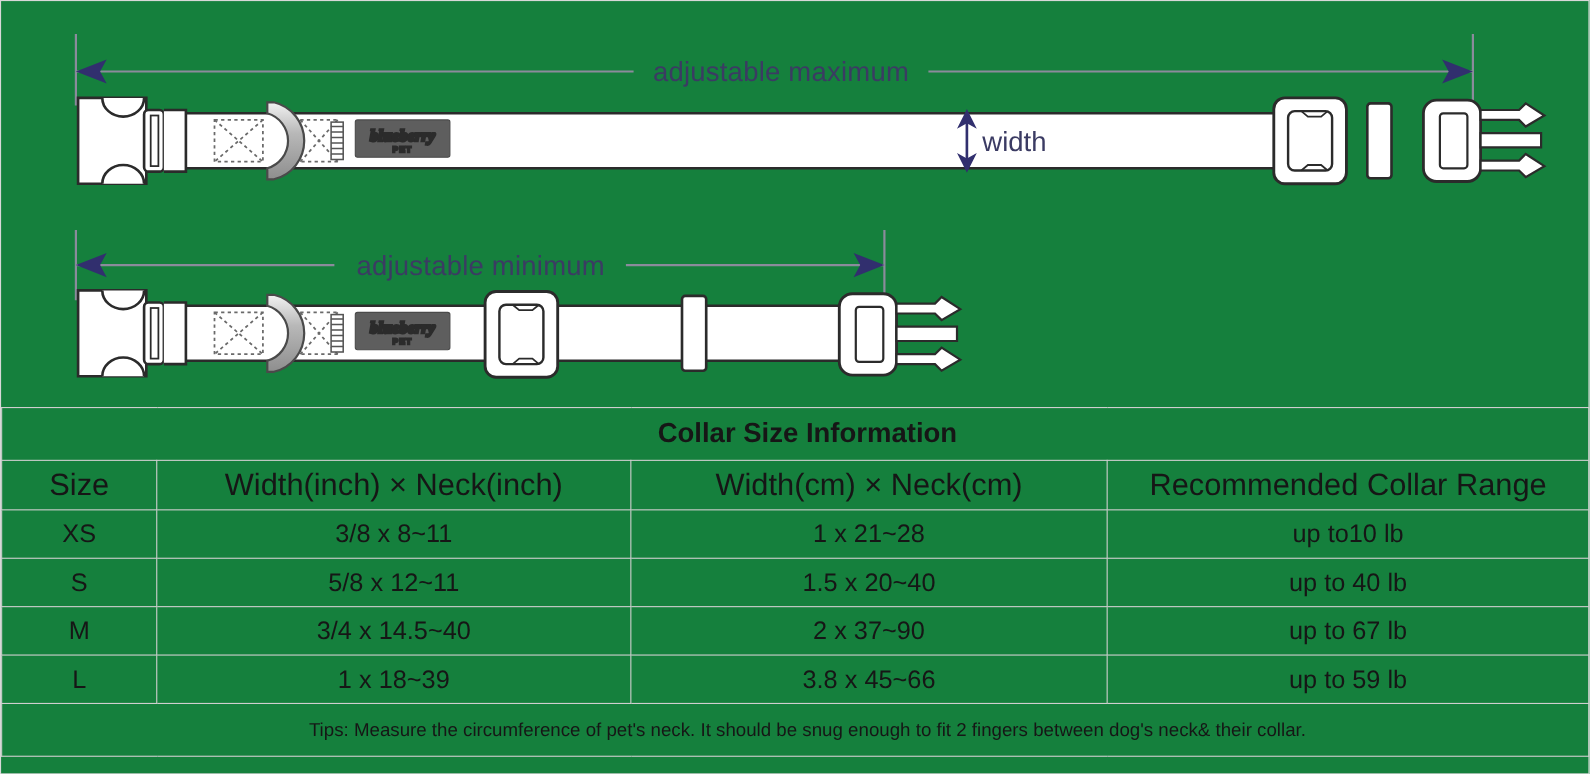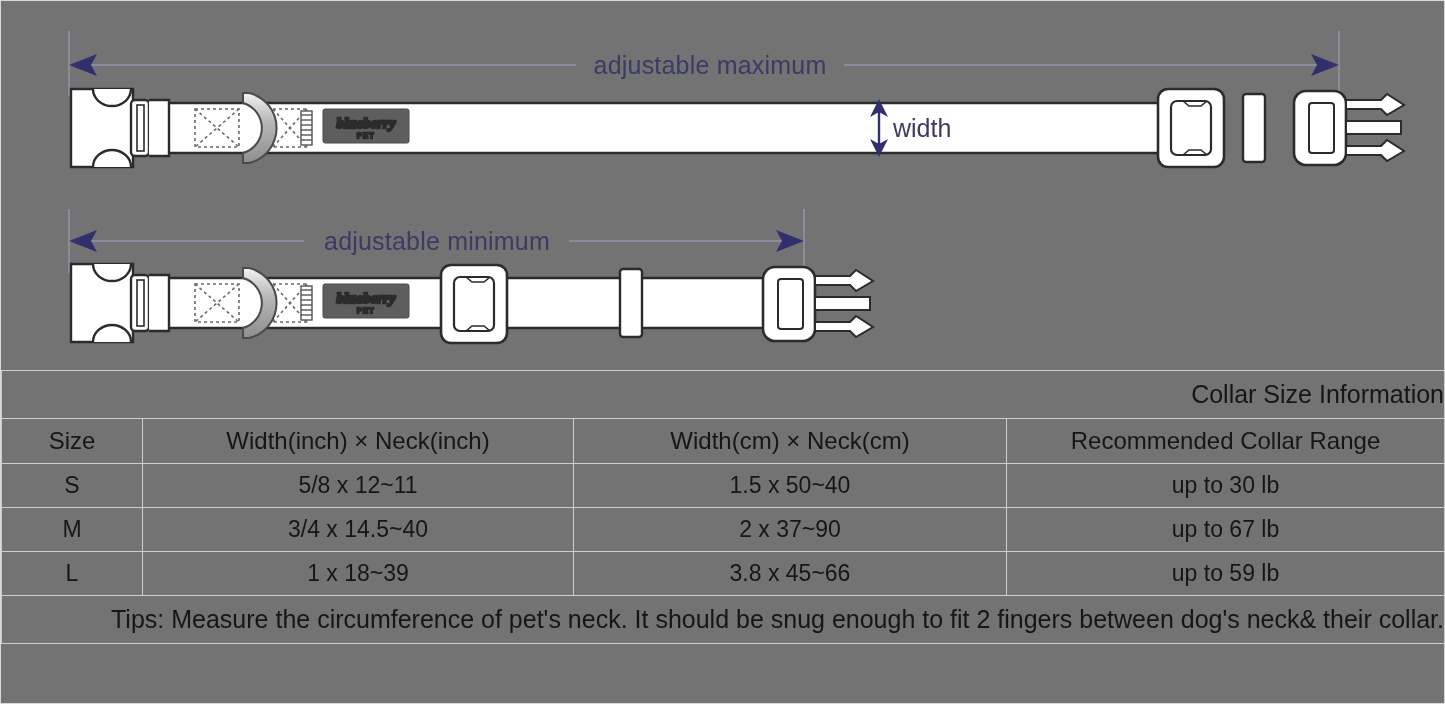--- a/index.html
+++ b/index.html
@@ -1,31 +1,31 @@
 <!DOCTYPE html>
 <html><head>
 <meta charset="utf-8">
 <style>
   html,body{margin:0;padding:0;background:#fff;}
   body{width:1445px;height:704px;font-family:"Liberation Sans",sans-serif;color:#1a1a1a;}
-  #page{position:relative;width:1445px;height:704px;box-sizing:border-box;background:#737373;
+  #page{position:relative;width:1445px;height:704px;box-sizing:border-box;background:#15803d;
         border:1px solid #d8d8d8;}
   .diagram{position:relative;width:100%;height:369px;box-sizing:border-box;}
   svg.collar-svg{display:block;width:100%;height:100%;}
   .dimlabel{font-family:"Liberation Sans",sans-serif;font-size:25px;fill:#3b3b63;letter-spacing:.2px;}
   .widthlabel{font-family:"Liberation Sans",sans-serif;font-size:25px;fill:#3b3b63;}
   .logo-script{font-family:"Liberation Serif",serif;font-style:italic;font-weight:bold;font-size:15px;fill:#ffffff;}
   .logo-sub{font-family:"Liberation Sans",sans-serif;font-size:7px;fill:#e8e8e8;letter-spacing:1.5px;}
 
   table.sizetable{border-collapse:collapse;width:100%;table-layout:fixed;}
   table.sizetable td{border:1px solid #cfcfcf;padding:0;color:#161616;}
-  .t-title{height:47px;font-size:25px;text-align:right;padding-left:22px !important;font-weight:400;}
-  .t-head{height:44px;font-size:24px;text-align:center;font-weight:400;}
+  .t-title{height:47px;font-size:25px;text-align:center;padding-left:22px !important;font-weight:700;}
+  .t-head{height:44px;font-size:28px;text-align:center;font-weight:400;}
   .t-cell{height:43px;font-size:23px;text-align:center;font-weight:400;}
-  .t-tip{height:47px;font-size:25px;text-align:right;padding-left:22px !important;font-weight:400;}
+  .t-tip{height:47px;font-size:17px;text-align:center;padding-left:22px !important;font-weight:400;}
   .c1{width:141px;} .c2{width:431px;} .c3{width:433px;} .c4{width:438px;}
 </style>
 </head>
 <body>
 
 <div id="page">
 
   <div class="diagram">
     <svg class="collar-svg" viewBox="0 0 1443 369" preserveAspectRatio="none">
       <defs>
@@ -195,24 +195,30 @@
       <tr>
         <td class="t-title" colspan="4">Collar Size Information</td>
       </tr>
       <tr>
         <td class="t-head">Size</td>
         <td class="t-head">Width(inch)  ×  Neck(inch)</td>
         <td class="t-head">Width(cm)  ×  Neck(cm)</td>
         <td class="t-head">Recommended Collar Range</td>
       </tr>
       <tr>
+        <td class="t-cell">XS</td>
+        <td class="t-cell">3/8 x 8~11</td>
+        <td class="t-cell">1 x 21~28</td>
+        <td class="t-cell">up to10 lb</td>
+      </tr>
+      <tr>
         <td class="t-cell">S</td>
         <td class="t-cell">5/8 x 12~11</td>
-        <td class="t-cell">1.5 x 50~40</td>
-        <td class="t-cell">up to 30 lb</td>
+        <td class="t-cell">1.5 x 20~40</td>
+        <td class="t-cell">up to 40 lb</td>
       </tr>
       <tr>
         <td class="t-cell">M</td>
         <td class="t-cell">3/4 x 14.5~40</td>
         <td class="t-cell">2 x 37~90</td>
         <td class="t-cell">up to 67 lb</td>
       </tr>
       <tr>
         <td class="t-cell">L</td>
         <td class="t-cell">1 x 18~39</td>

